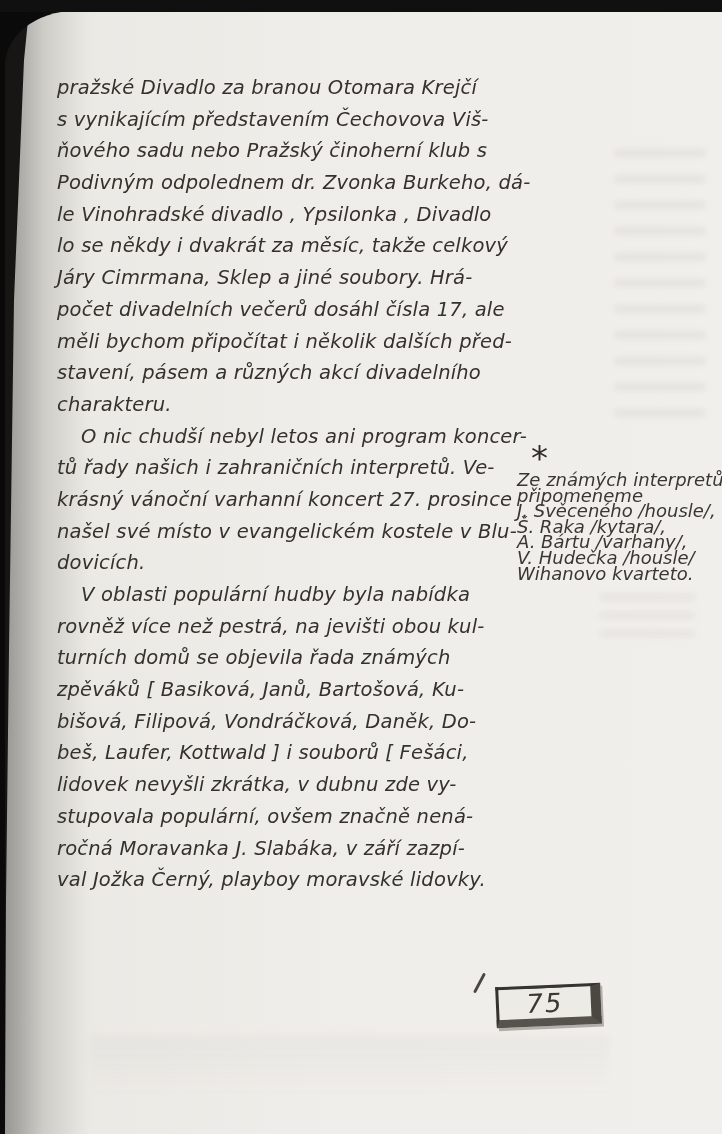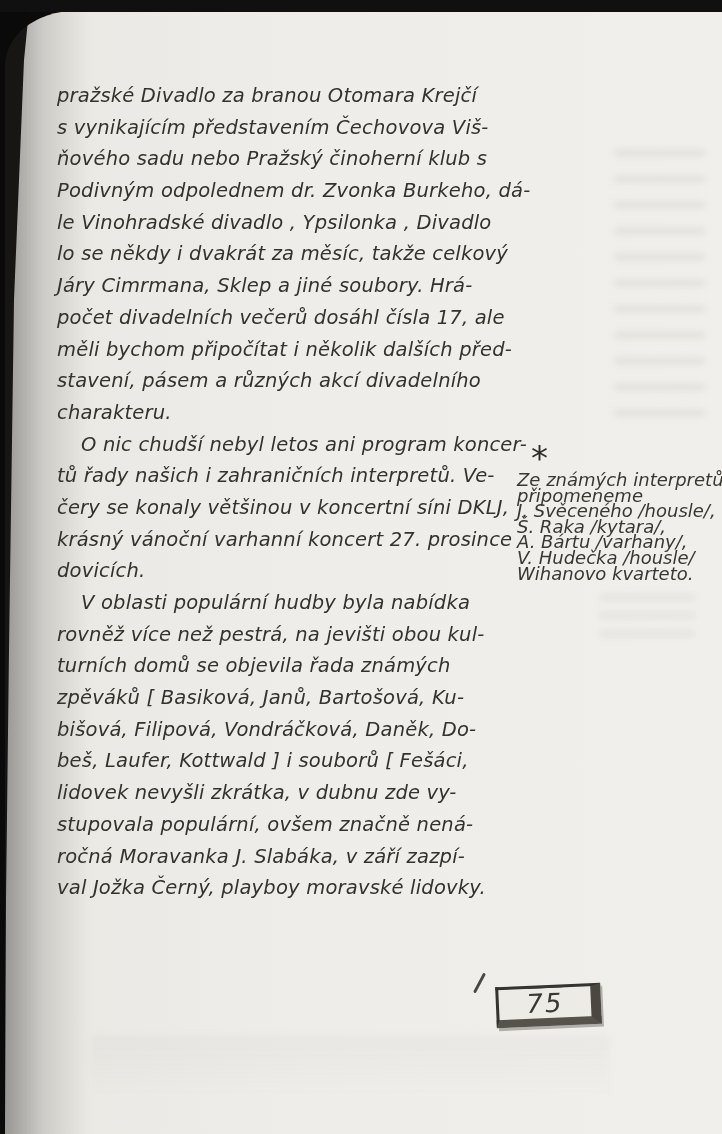--- a/index.html
+++ b/index.html
@@ -24,21 +24,21 @@
     position:absolute; left:5px; top:11px; width:85px; bottom:0;
     background:linear-gradient(to right, rgba(40,38,35,0.40), rgba(90,88,84,0.18) 45%, rgba(120,118,112,0.0) 100%);
     border-top-left-radius:70px 55px;
     pointer-events:none;
   }
   .top-strip {
     position:absolute; left:0; top:0; width:722px; height:12px; background:#101010;
   }
   
   .main-text {
-    position:absolute; left:57px; top:80px; width:480px;
+    position:absolute; left:57px; top:72px; width:480px;
     font-style:italic; font-size:19.5px; line-height:31.7px;
     letter-spacing:0.2px; color:#35322d; white-space:nowrap;
   }
   .main-text .line { height:31.7px; }
   .main-text .line.indent { padding-left:24px; }
   .margin-note {
     position:absolute; left:517px; top:472px; width:185px;
     font-style:italic; font-size:18px; line-height:15.6px;
     color:#3a3731; white-space:nowrap;
   }
@@ -108,24 +108,24 @@
       <div class="line">měli bychom připočítat i několik dalších před-</div>
 
       <div class="line">stavení, pásem a různých akcí divadelního</div>
 
       <div class="line">charakteru.</div>
 
       <div class="line indent">O nic chudší nebyl letos ani program koncer-</div>
 
       <div class="line">tů řady našich i zahraničních interpretů. Ve-</div>
 
-      <div class="line">čery se konaly většinou v koncertní síni DKLJ,</div>
 
       <div class="line">krásný vánoční varhanní koncert 27. prosince</div>
 
+      <div class="line">našel své místo v evangelickém kostele v Blu-</div>
 
       <div class="line">dovicích.</div>
 
       <div class="line indent">V oblasti populární hudby byla nabídka</div>
 
       <div class="line">rovněž více než pestrá, na jevišti obou kul-</div>
 
       <div class="line">turních domů se objevila řada známých</div>
 
       <div class="line">zpěváků [ Basiková, Janů, Bartošová, Ku-</div>

